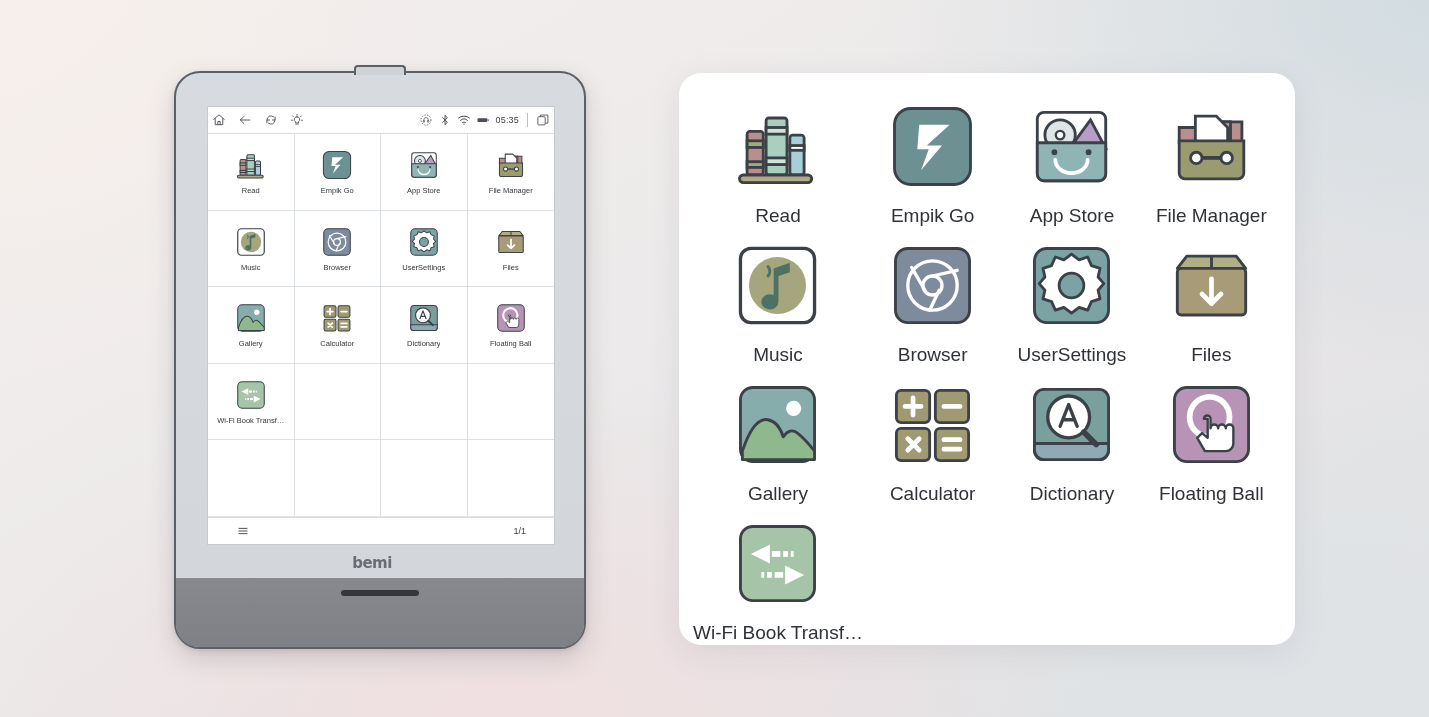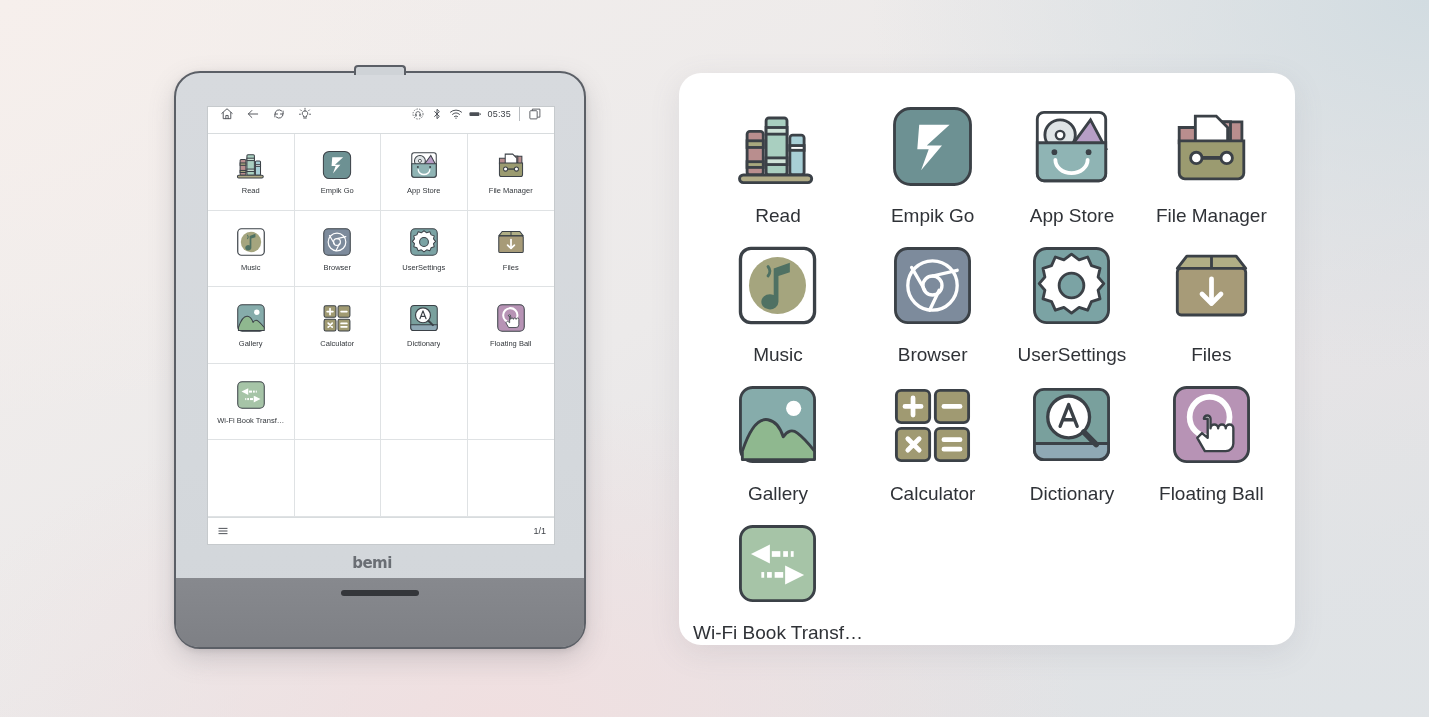--- a/index.html
+++ b/index.html
@@ -46,42 +46,42 @@
     background:linear-gradient(180deg,#87898e 0%,#7e8085 100%);
     border-radius:0 0 22px 22px;
   }
   #tablet-foot-bar{
     position:absolute;left:50%;transform:translateX(-50%);top:12px;
     width:78px;height:6px;border-radius:3px;background:#34363a;
   }
 
   
   #t-statusbar{
-    height:27px;flex:0 0 27px;display:flex;align-items:flex-start;
-    border-bottom:1px solid #d8dcde;padding:0 12px;box-sizing:border-box;
+    height:27px;flex:0 0 27px;display:flex;align-items:center;
+    border-bottom:1px solid #d8dcde;padding:0 4px;box-sizing:border-box;
   }
   #t-statusbar .left{display:flex;align-items:center;gap:12px;}
   #t-statusbar .right{margin-left:auto;display:flex;align-items:center;gap:5px;}
   .sicon{width:14px;height:14px;display:block;color:#4b4f55;}
   .sicon svg{width:100%;height:100%;display:block;}
   #t-time{font-size:9px;color:#3f4349;font-family:"Liberation Sans",sans-serif;letter-spacing:.2px;}
   #t-divider{width:1px;height:14px;background:#b9bdc1;margin:0 3px;}
 
   
   #t-grid{flex:1 1 auto;display:grid;grid-template-columns:repeat(4,1fr);grid-template-rows:repeat(5,1fr);}
   .t-cell{border-right:1px solid #dfe2e4;border-bottom:1px solid #dfe2e4;
     display:flex;flex-direction:column;align-items:center;justify-content:center;gap:4px;box-sizing:border-box;}
   .t-cell:nth-child(4n){border-right:none;}
   .t-label{font-size:7.5px;color:#32363b;white-space:nowrap;max-width:100%;overflow:hidden;text-overflow:ellipsis;}
   .t-ico{width:34px;height:34px;}
 
   
   #t-bottombar{
     height:27px;flex:0 0 27px;display:flex;align-items:center;
-    border-top:1px solid #d8dcde;padding:0 8px;box-sizing:border-box;justify-content:flex-end;
+    border-top:1px solid #d8dcde;padding:0 28px;box-sizing:border-box;justify-content:flex-end;
   }
   #t-page{margin-left:auto;font-size:9px;color:#3f4349;}
 
   
   #panel{
     position:absolute;left:679px;top:73px;width:616px;height:572px;
     background:#fff;border-radius:22px;
     box-shadow:0 8px 30px rgba(110,110,125,.13);
   }
   #panel-grid{

